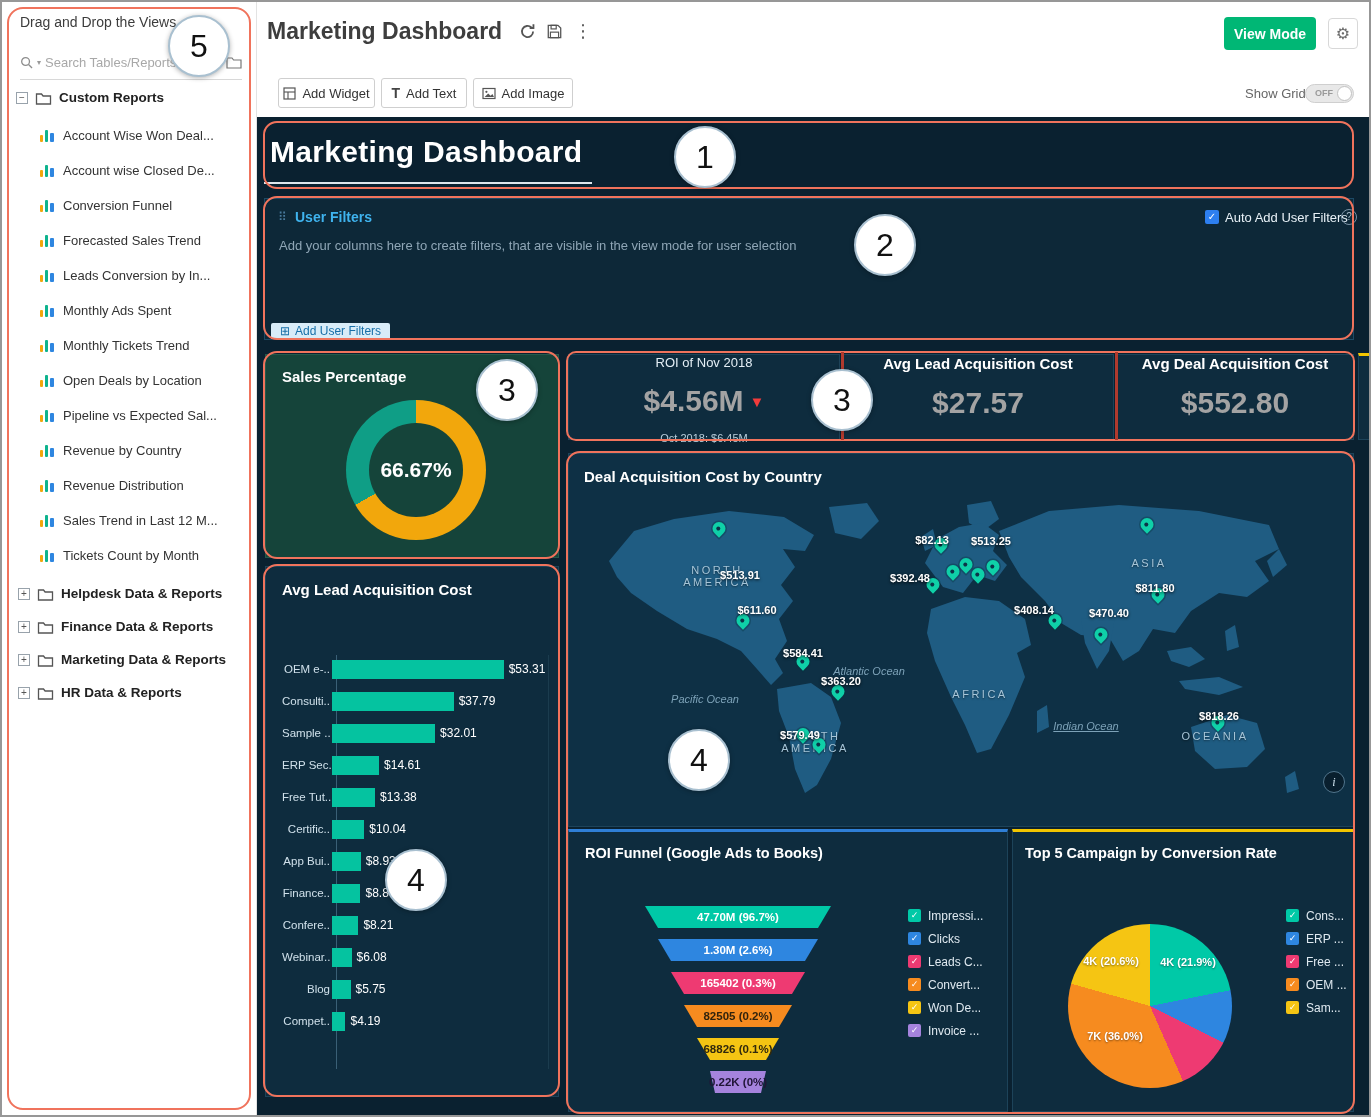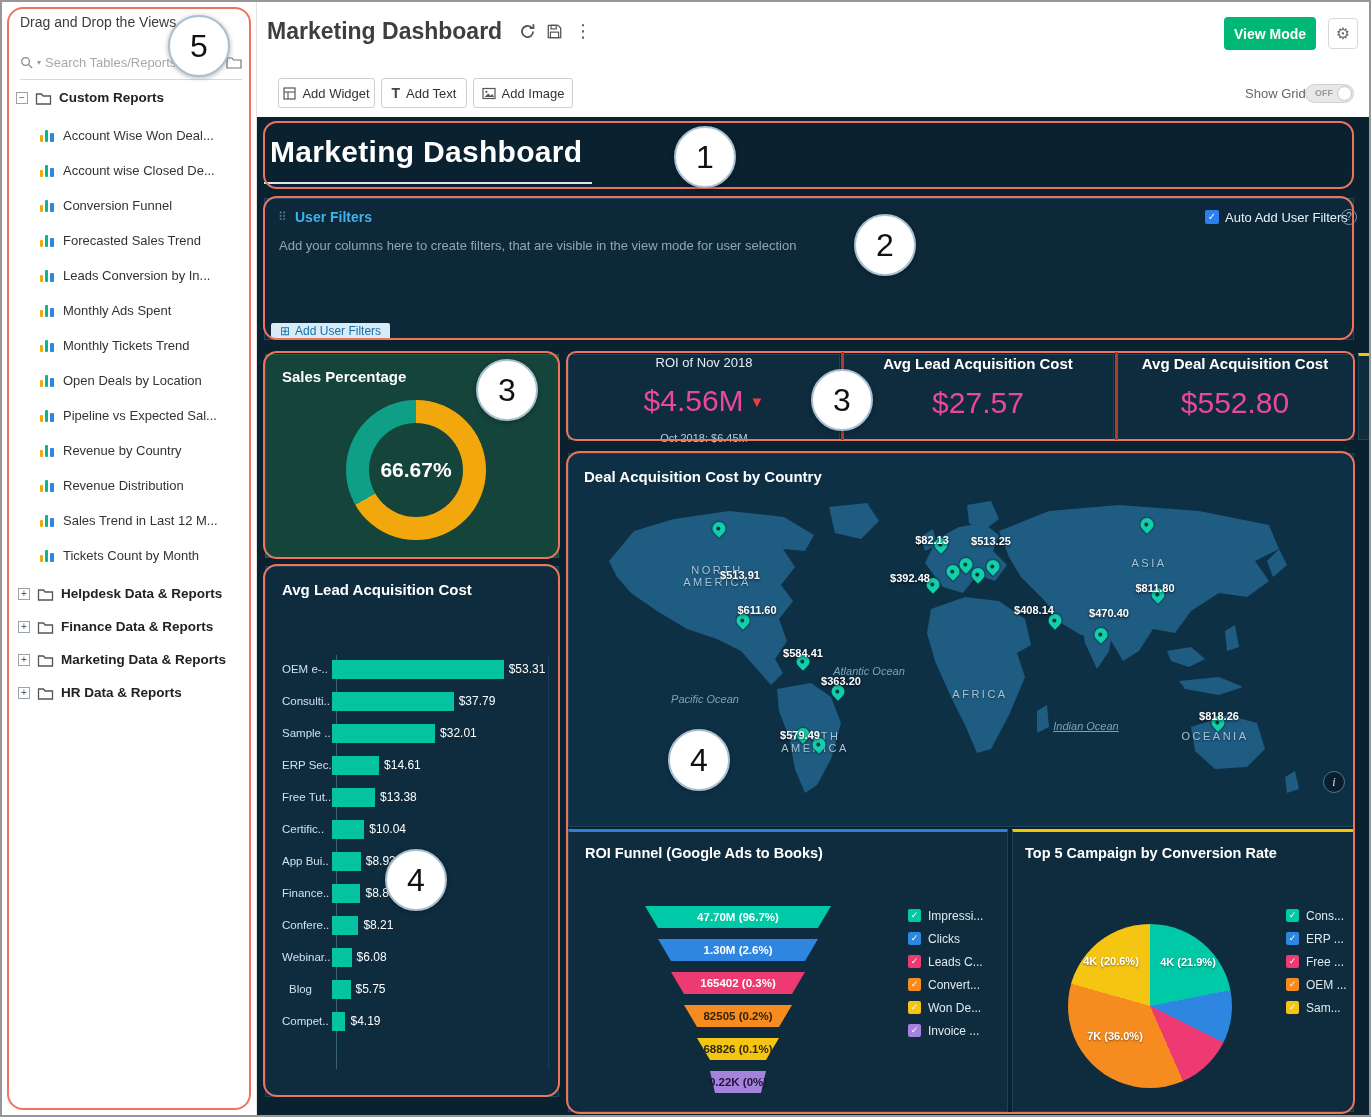--- a/index.html
+++ b/index.html
@@ -51,30 +51,30 @@
   .checkbox{width:14px;height:14px;background:#2d7ff0;border-radius:2px;color:#fff;font-size:10px;line-height:14px;text-align:center;cursor:pointer}
   .uf-auto-label{color:#e8f1f7;font-size:13px;white-space:nowrap}
   .help-circle{width:16px;height:16px;border:1px solid #7b93a6;border-radius:50%;color:#a8bccb;font-size:10px;line-height:14px;text-align:center;cursor:pointer}
 
   .widget{background:#0e2c3e;border:1px solid #1d4359}
   .wtitle{color:#fff;font-size:15px;font-weight:bold;white-space:nowrap}
   .kpi{display:flex;flex-direction:column;align-items:center;justify-content:flex-start;gap:14px}
   .kpi-title{color:#e3eef5;font-size:13px}
   .kpi-title-bold{color:#fff;font-size:15px;font-weight:bold}
   .kpi-valrow{display:flex;align-items:center;gap:6px}
-  .kpi-value{color:#ec4899;font-size:30px;font-weight:normal}
+  .kpi-value{color:#a3a3a3;font-size:30px;font-weight:bold}
   .kpi-sub{color:#b9cedb;font-size:11px}
   .trend-down{color:#f23b3b;font-size:15px}
 
   .sales{background:#15443a;border:1px solid #24594b}
   .donut{border-radius:50%}
   .donut-hole{position:absolute;left:50%;top:50%;transform:translate(-50%,-50%);width:94px;height:94px;border-radius:50%;background:#15443a;display:flex;align-items:center;justify-content:center;color:#fff;font-size:21px;font-weight:bold}
 
   .bar-row{height:32px;display:flex;align-items:center}
-  .bar-cat{width:50px;text-align:right;color:#cfe0ea;font-size:11.5px;padding-right:20px;flex:none;white-space:nowrap}
+  .bar-cat{width:50px;text-align:right;color:#cfe0ea;font-size:11.5px;padding-right:2px;flex:none;white-space:nowrap}
   .bar-track{flex:1;display:flex;align-items:center;height:19px}
   .bar{height:19px;background:#05c3a0;flex:none}
   .bar-val{color:#fff;font-size:12px;margin-left:5px;white-space:nowrap}
   .gridline{background:#3a6076;width:1px}
 
   .map{background:#0e3045;border:1px solid #1d4359}
   .pin{position:absolute;width:13px;height:13px;background:#0fd0a8;border-radius:50% 50% 50% 0;transform:translate(-50%,-100%) rotate(-45deg);box-shadow:0 0 0 1.5px rgba(8,52,66,.4)}
   .pin::after{content:"";position:absolute;left:4.2px;top:4.2px;width:4.2px;height:4.2px;border-radius:50%;background:#0b3347}
   .pin-label{position:absolute;transform:translate(-50%,-50%);color:#fff;font-size:11px;font-weight:bold;text-shadow:0 1px 3px rgba(0,0,0,.85);white-space:nowrap}
   .region-label{position:absolute;transform:translate(-50%,-50%);color:#a6c5d8;font-size:11px;letter-spacing:2.5px;text-align:center;white-space:pre-line;text-shadow:0 1px 2px rgba(0,0,0,.5)}

